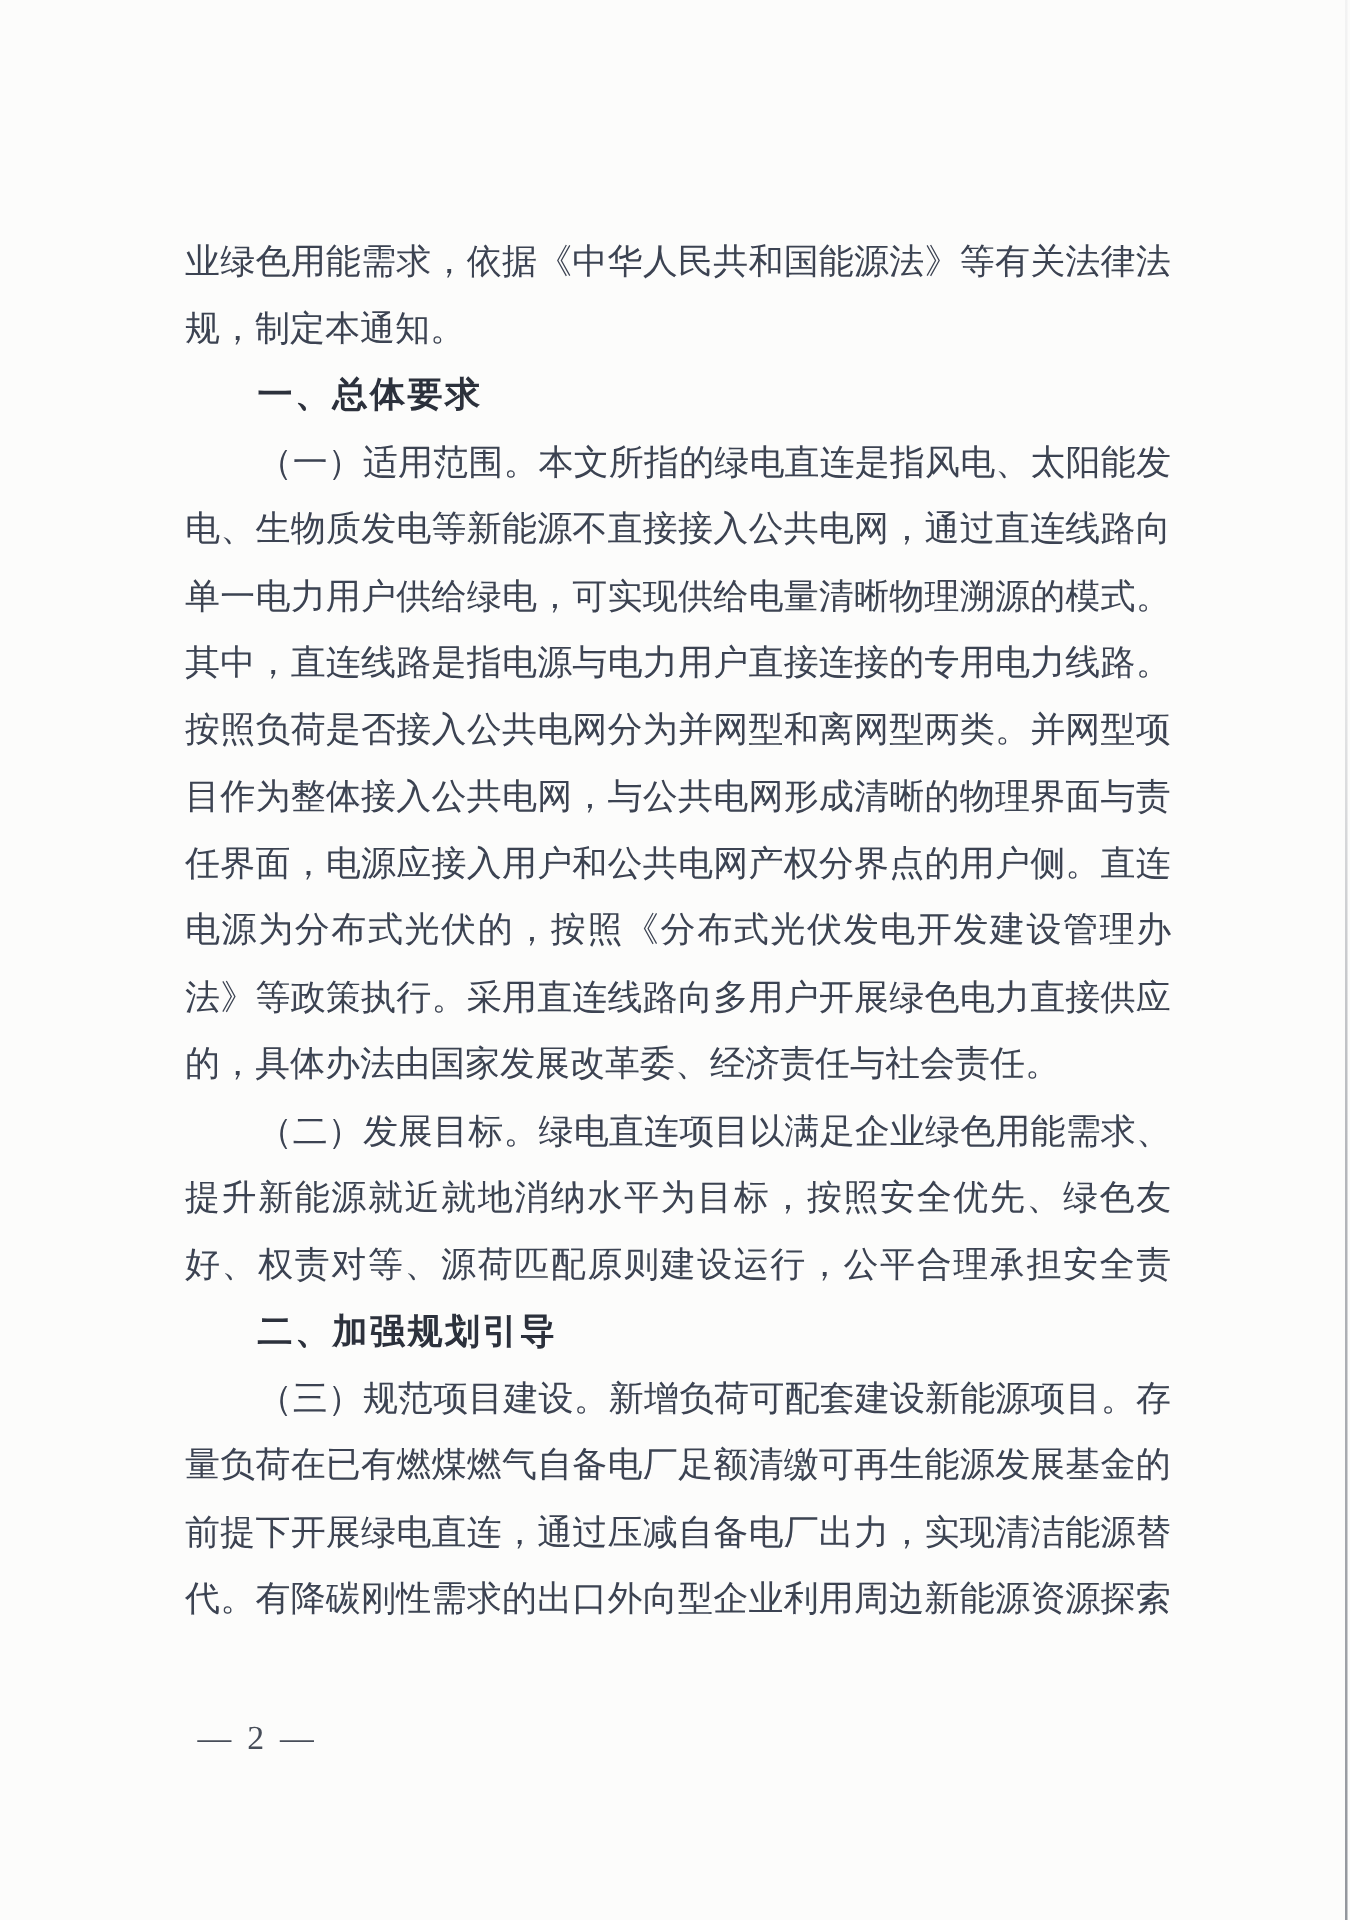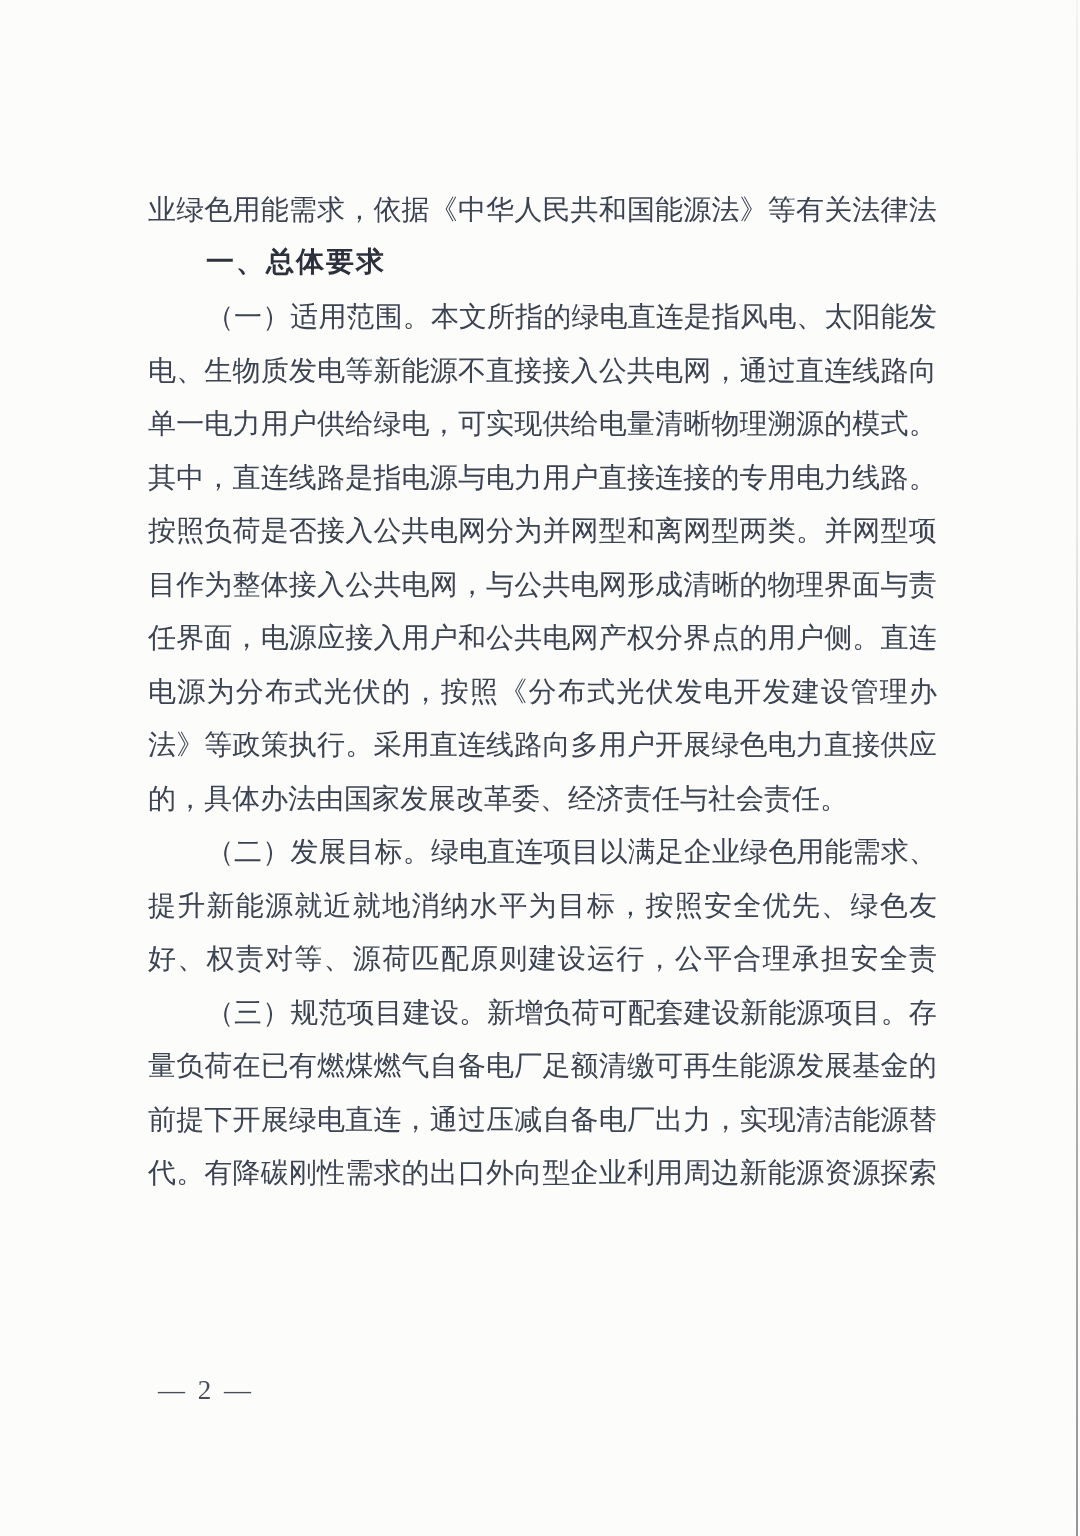--- a/index.html
+++ b/index.html
@@ -41,21 +41,21 @@
   .j {
     display: flex;
     justify-content: space-between;
     align-items: center;
   }
   .j span { display: block; }
   
   .ind { padding-left: 58px; }
   
   .head {
-    font-family: Liberation Mono, monospace;
+    font-family: Liberation Serif, serif;
     font-weight: 700;
     font-size: 28px;
     color: #2c313c;
     padding-left: 58px;
     letter-spacing: 2px;
   }
   .pagenum {
     position: absolute;
     left: 158px;
     top: 1363px;
@@ -94,20 +94,21 @@
         <span>源</span>
         <span>法</span>
         <span>》</span>
         <span>等</span>
         <span>有</span>
         <span>关</span>
         <span>法</span>
         <span>律</span>
         <span>法</span>
       </div>
+    <div class="line">规，制定本通知。</div>
     <div class="line head">一、总体要求</div>
     <div class="line j ind">
         <span>（</span>
         <span>一</span>
         <span>）</span>
         <span>适</span>
         <span>用</span>
         <span>范</span>
         <span>围</span>
         <span>。</span>
@@ -449,20 +450,21 @@
         <span>公</span>
         <span>平</span>
         <span>合</span>
         <span>理</span>
         <span>承</span>
         <span>担</span>
         <span>安</span>
         <span>全</span>
         <span>责</span>
       </div>
+    <div class="line head">二、加强规划引导</div>
     <div class="line j ind">
         <span>（</span>
         <span>三</span>
         <span>）</span>
         <span>规</span>
         <span>范</span>
         <span>项</span>
         <span>目</span>
         <span>建</span>
         <span>设</span>

